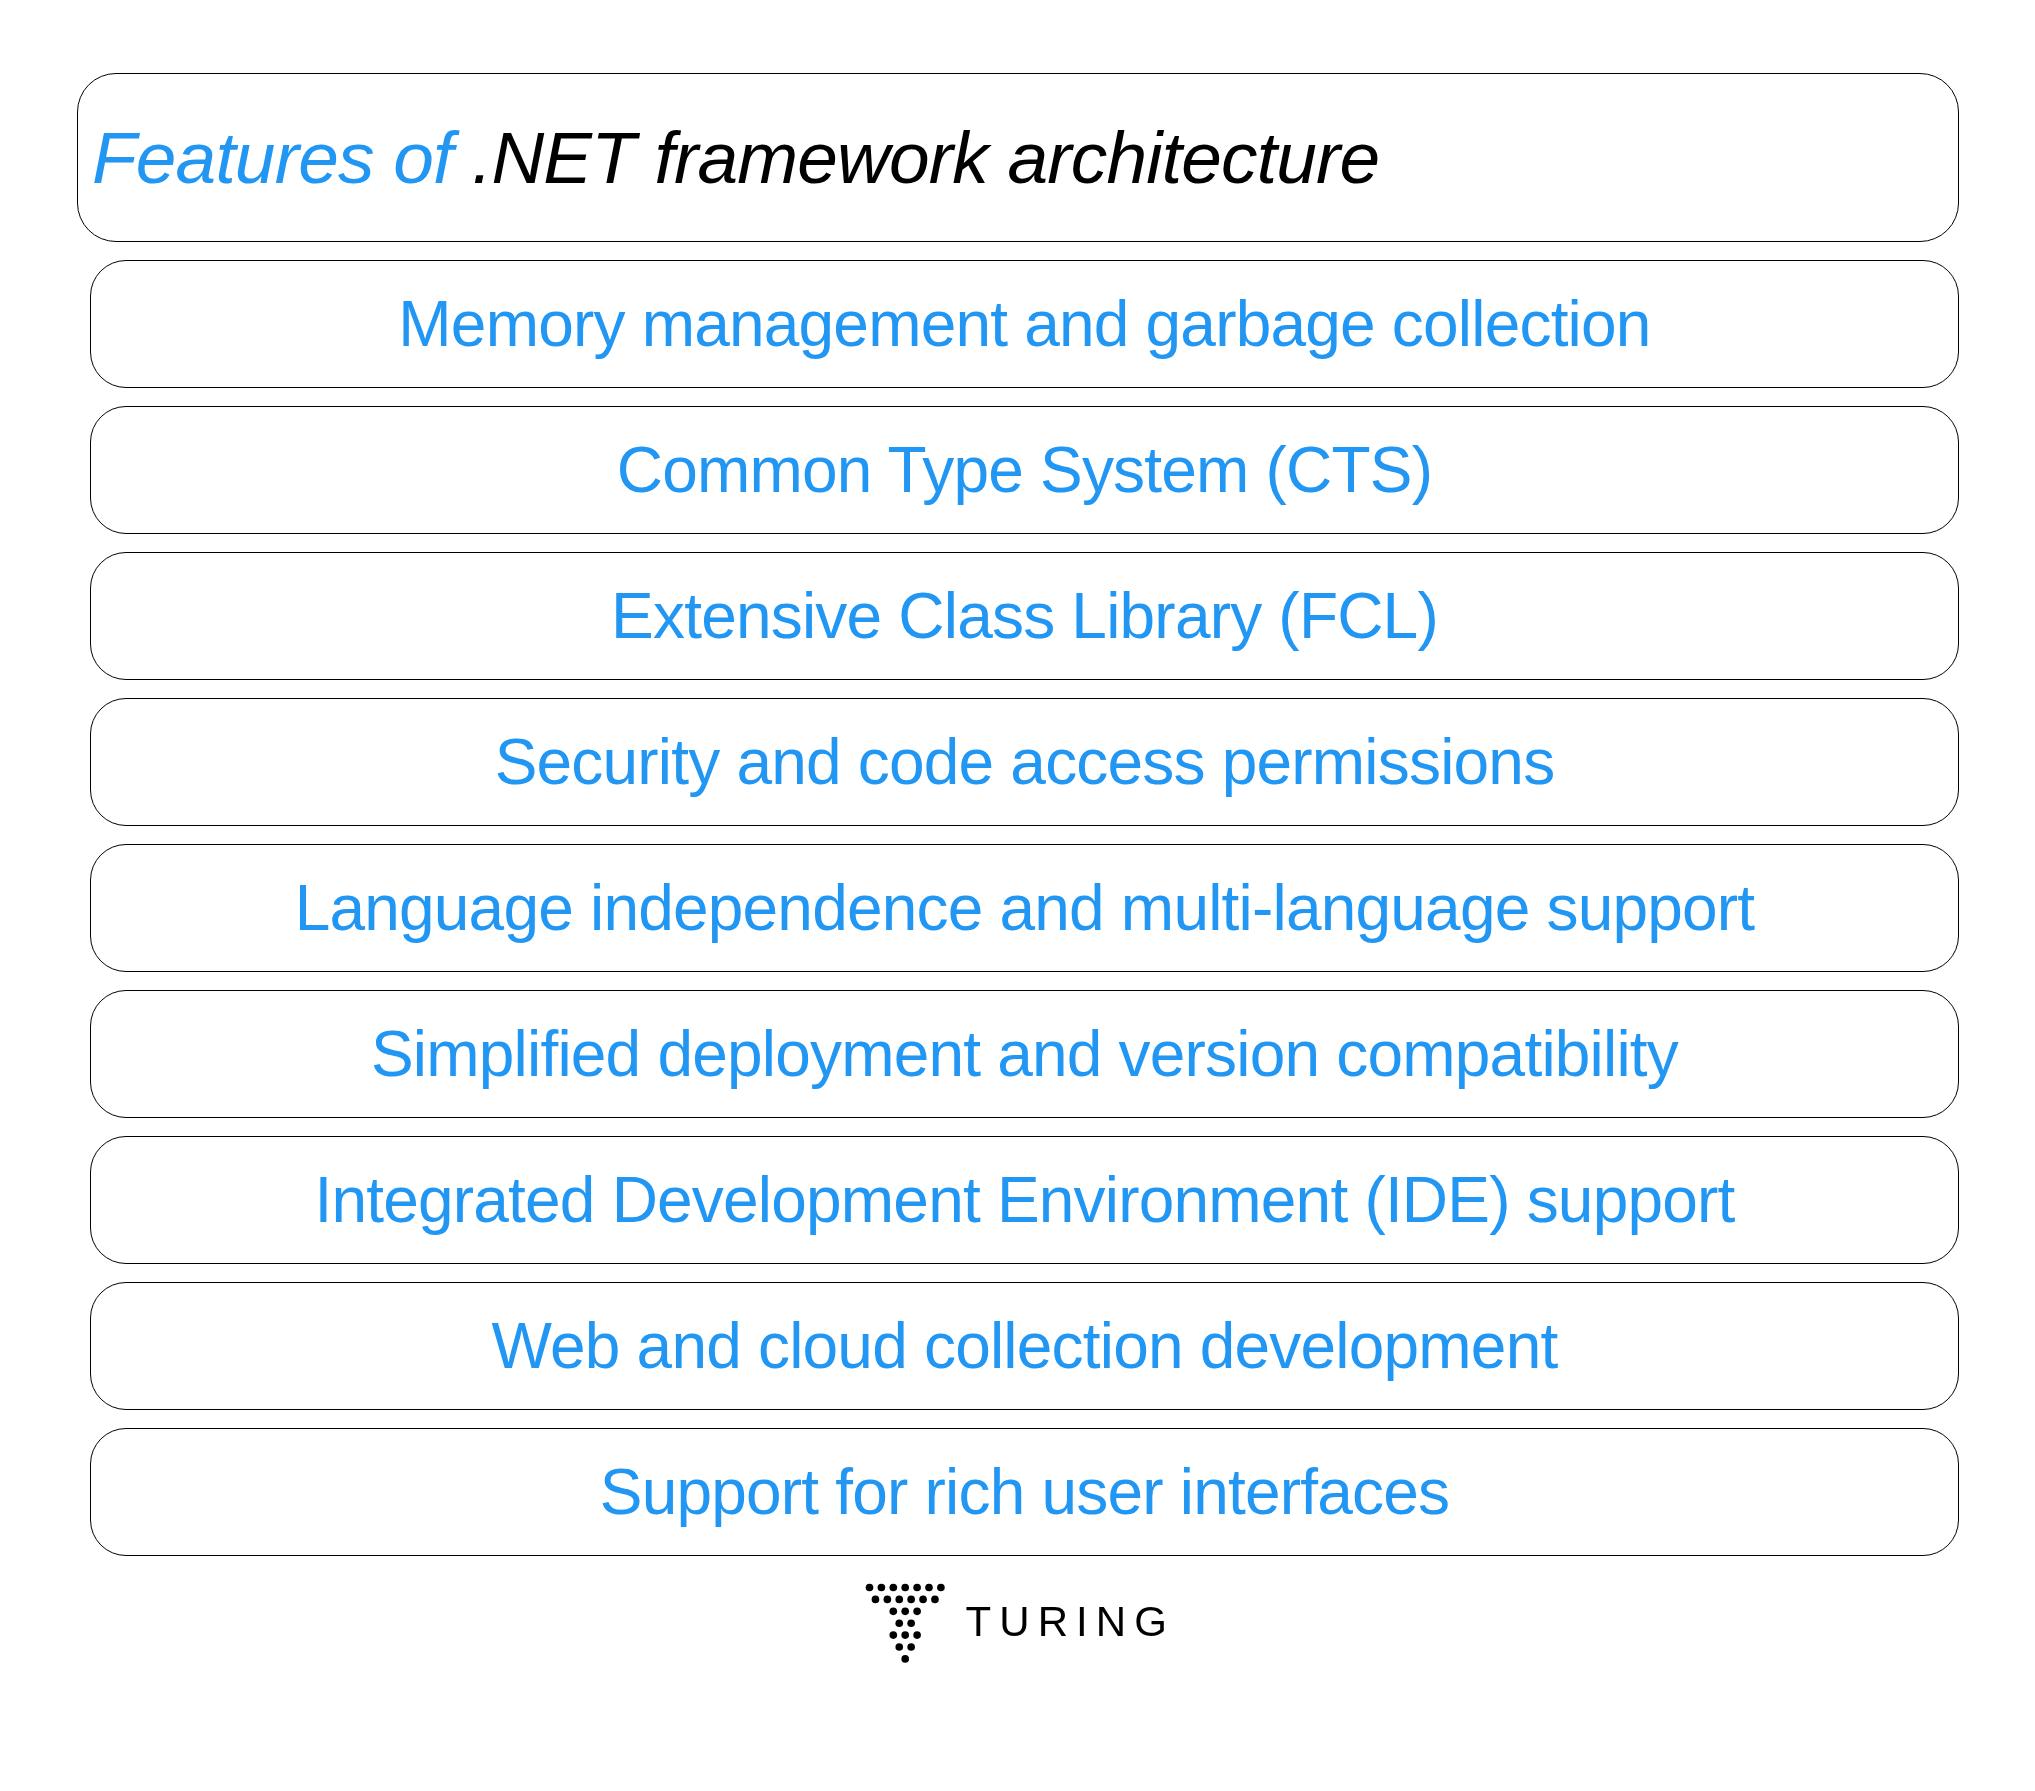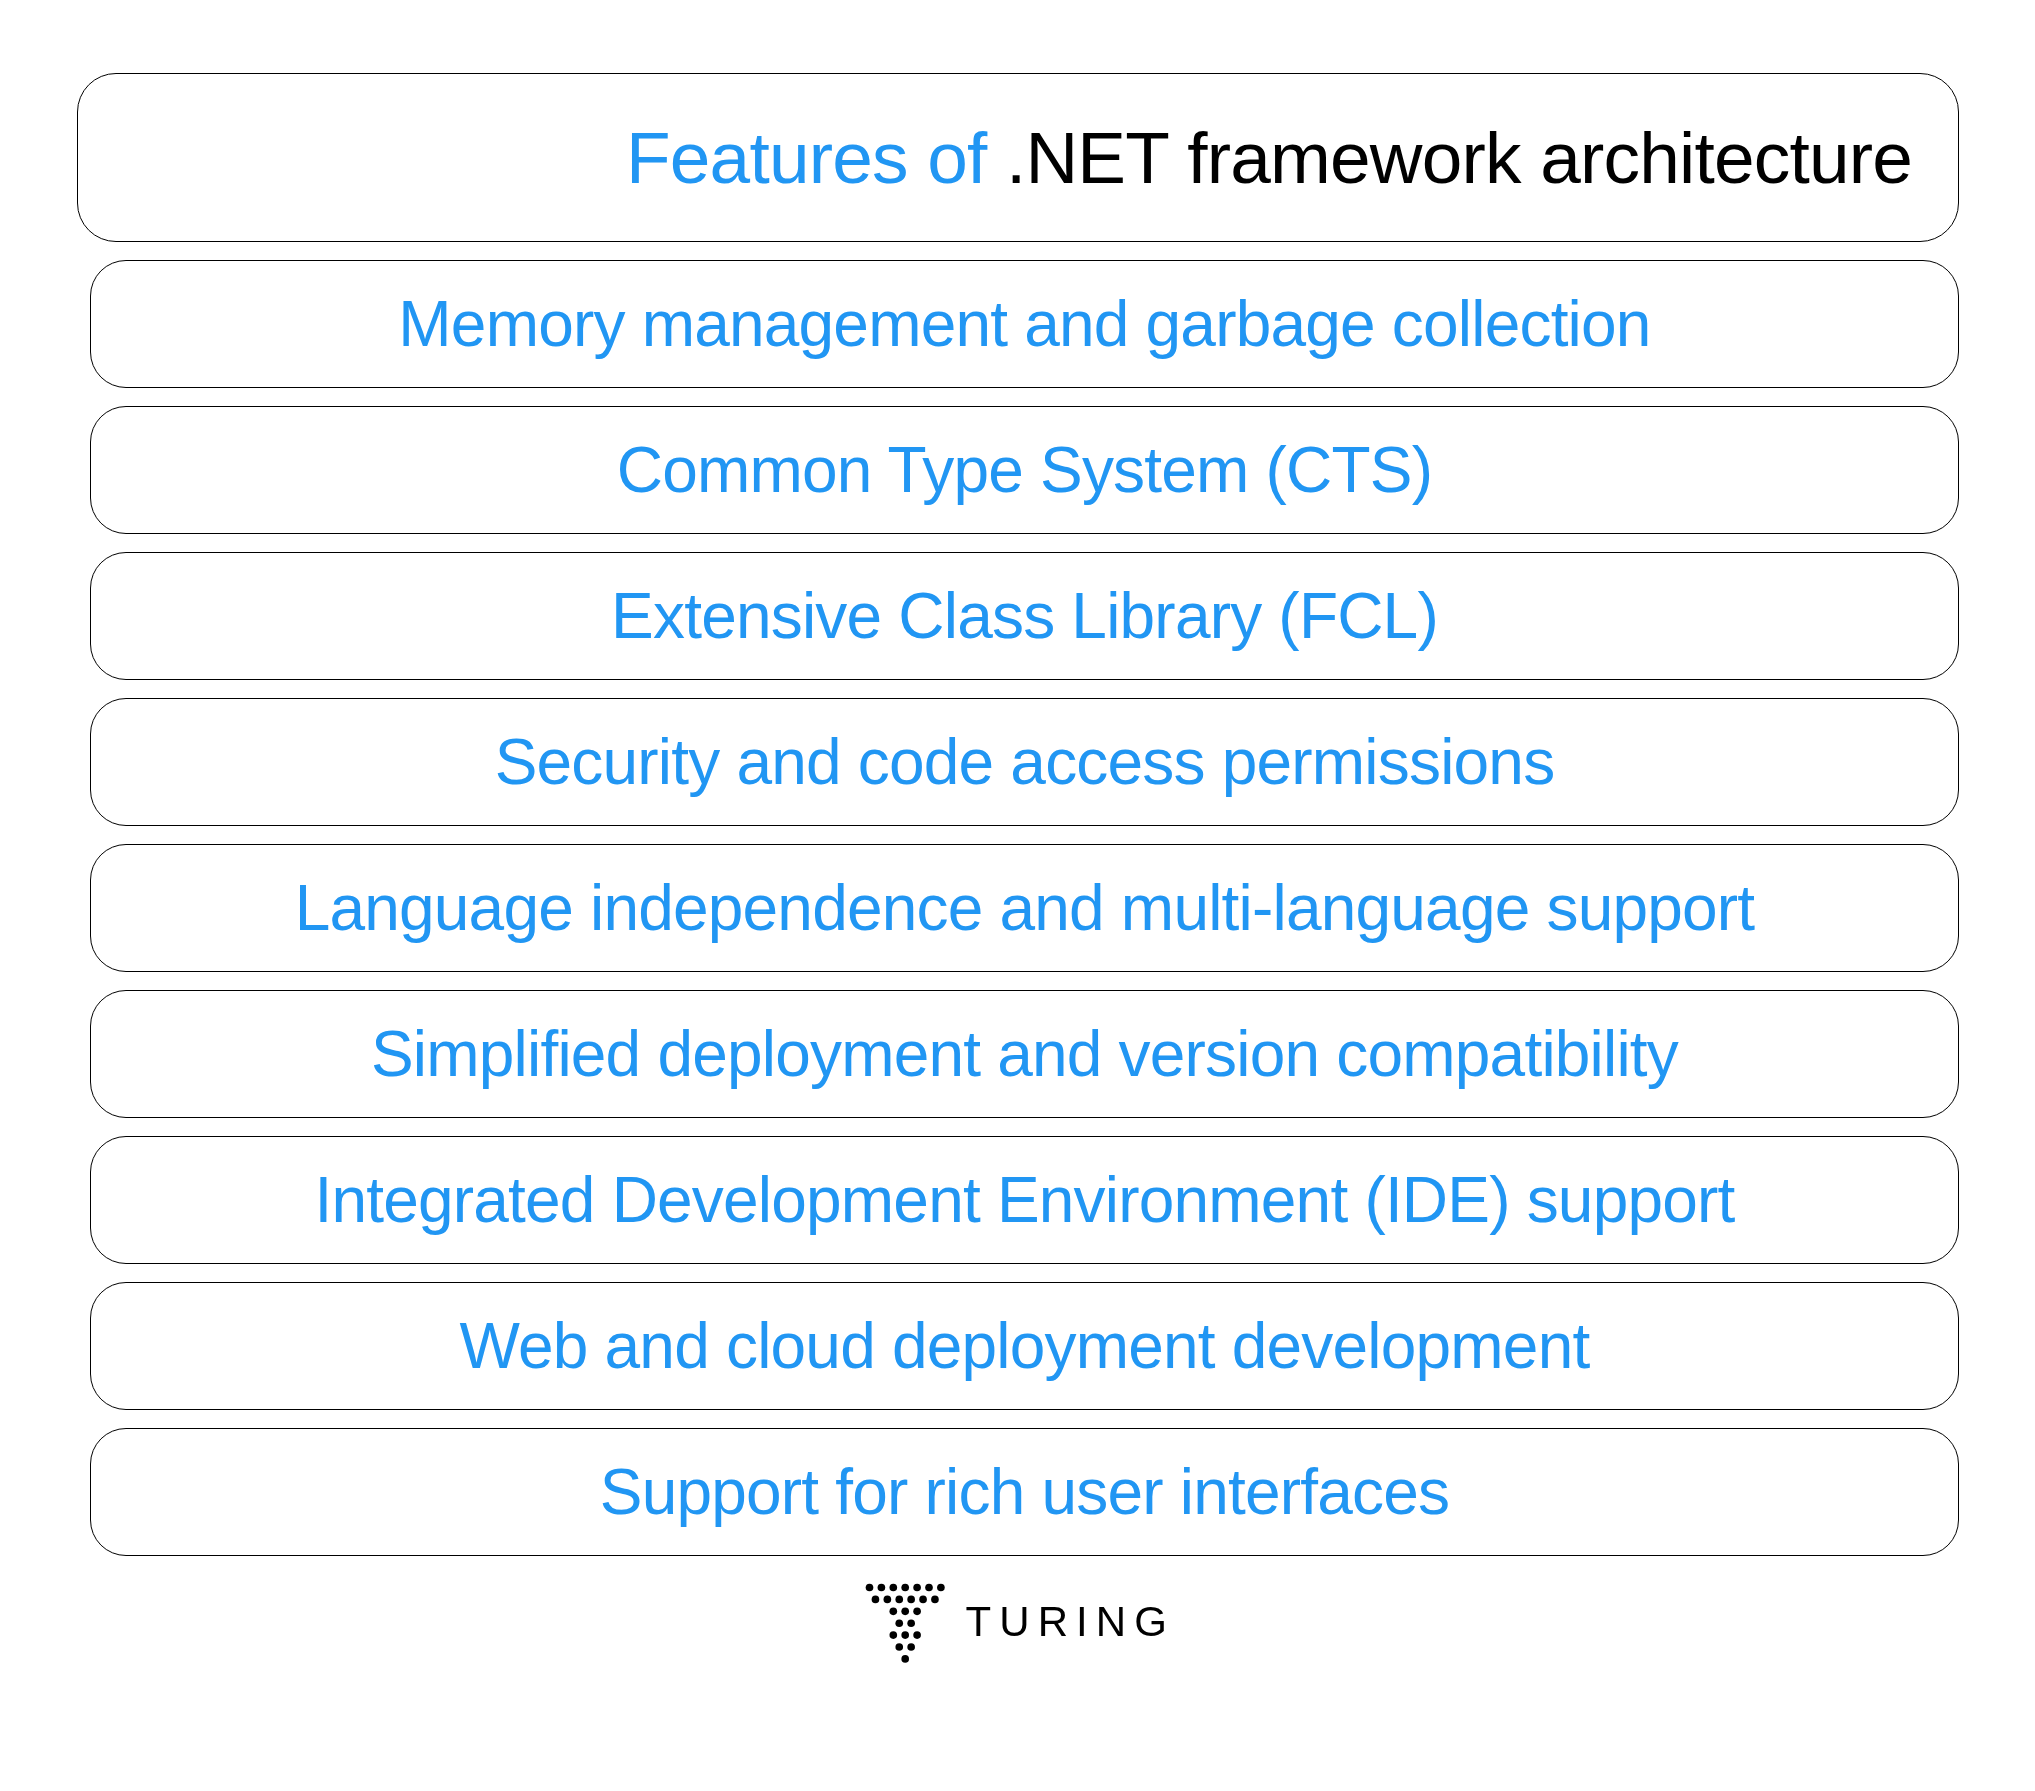--- a/index.html
+++ b/index.html
@@ -19,25 +19,26 @@
     }
     .container {
       width: 100%;
       display: flex;
       flex-direction: column;
       gap: 18px;
     }
     .title-box {
       border: 1.6px solid #000000;
       border-radius: 39px;
-      padding: 42px 46px;
-      text-align: right;
+      padding: 42px 14px;
+      text-align: left;
       font-size: 73px;
       font-weight: 400;
       letter-spacing: -0.8px;
+      font-style: italic;
     }
     .title-accent {
       color: #2196f3;
     }
     .title-rest {
       color: #000000;
     }
     .feature-box {
       border: 1.6px solid #000000;
       border-radius: 36px;
@@ -73,21 +74,21 @@
   <div class="title-box">
     <span class="title-accent">Features of</span><span class="title-rest"> .NET framework architecture</span>
   </div>
   <div class="feature-box">Memory management and garbage collection</div>
   <div class="feature-box">Common Type System (CTS)</div>
   <div class="feature-box">Extensive Class Library (FCL)</div>
   <div class="feature-box">Security and code access permissions</div>
   <div class="feature-box">Language independence and multi-language support</div>
   <div class="feature-box">Simplified deployment and version compatibility</div>
   <div class="feature-box">Integrated Development Environment (IDE) support</div>
-  <div class="feature-box">Web and cloud deployment development</div>
+  <div class="feature-box">Web and cloud collection development</div>
   <div class="feature-box">Support for rich user interfaces</div>
 </div>
 
 <div class="footer">
   <svg class="footer-logo" width="85" height="85" viewBox="0 0 100 100">
     <g fill="#000000">
       <circle cx="10" cy="10" r="4.5"></circle>
       <circle cx="24" cy="10" r="4.5"></circle>
       <circle cx="38" cy="10" r="4.5"></circle>
       <circle cx="52" cy="10" r="4.5"></circle>

